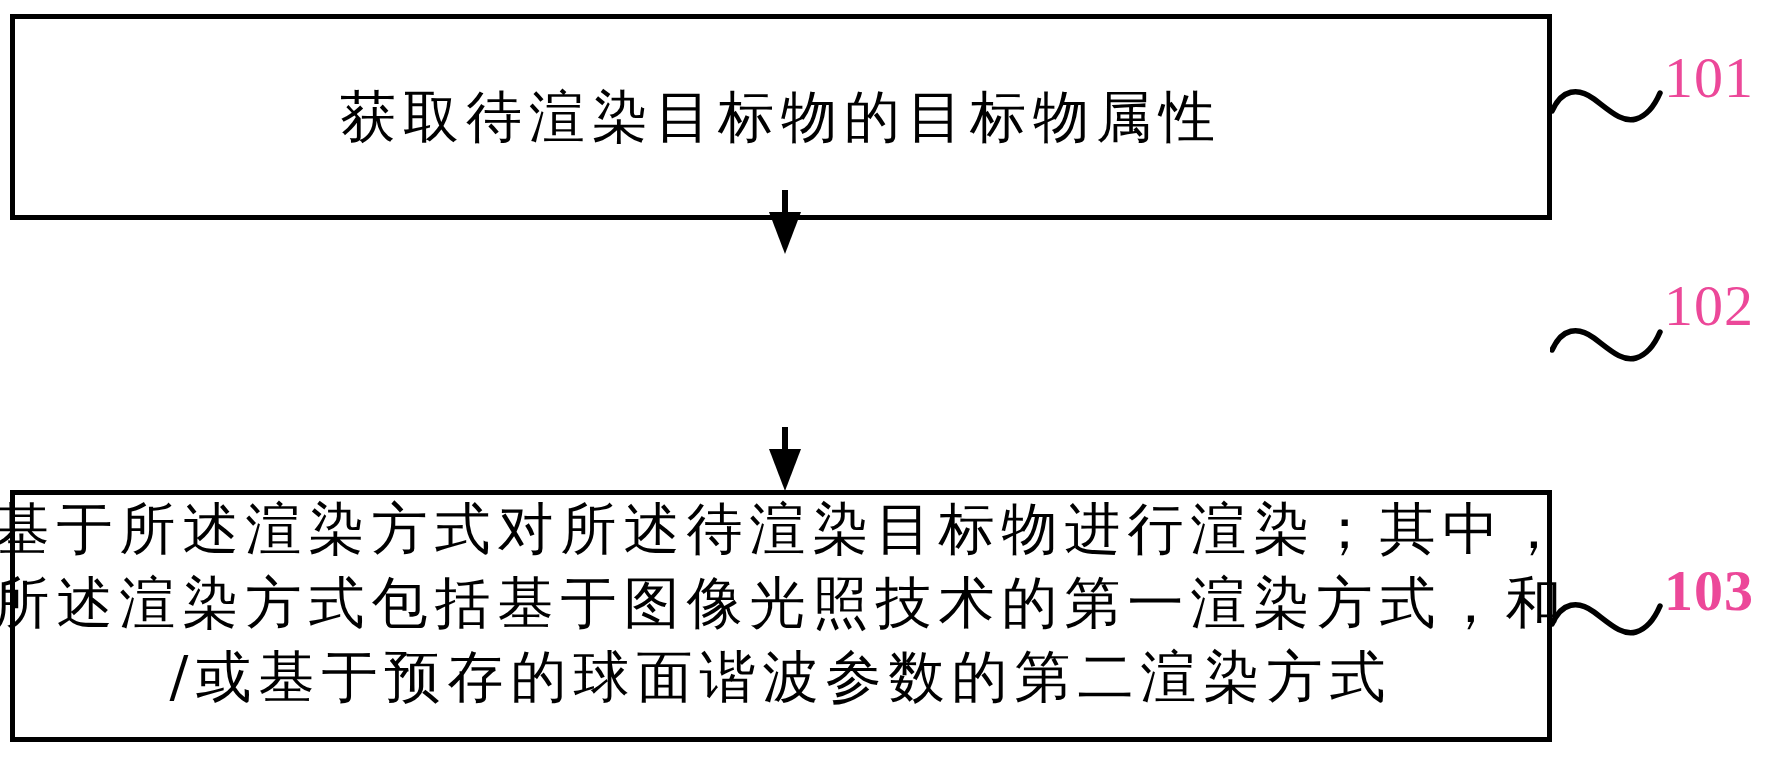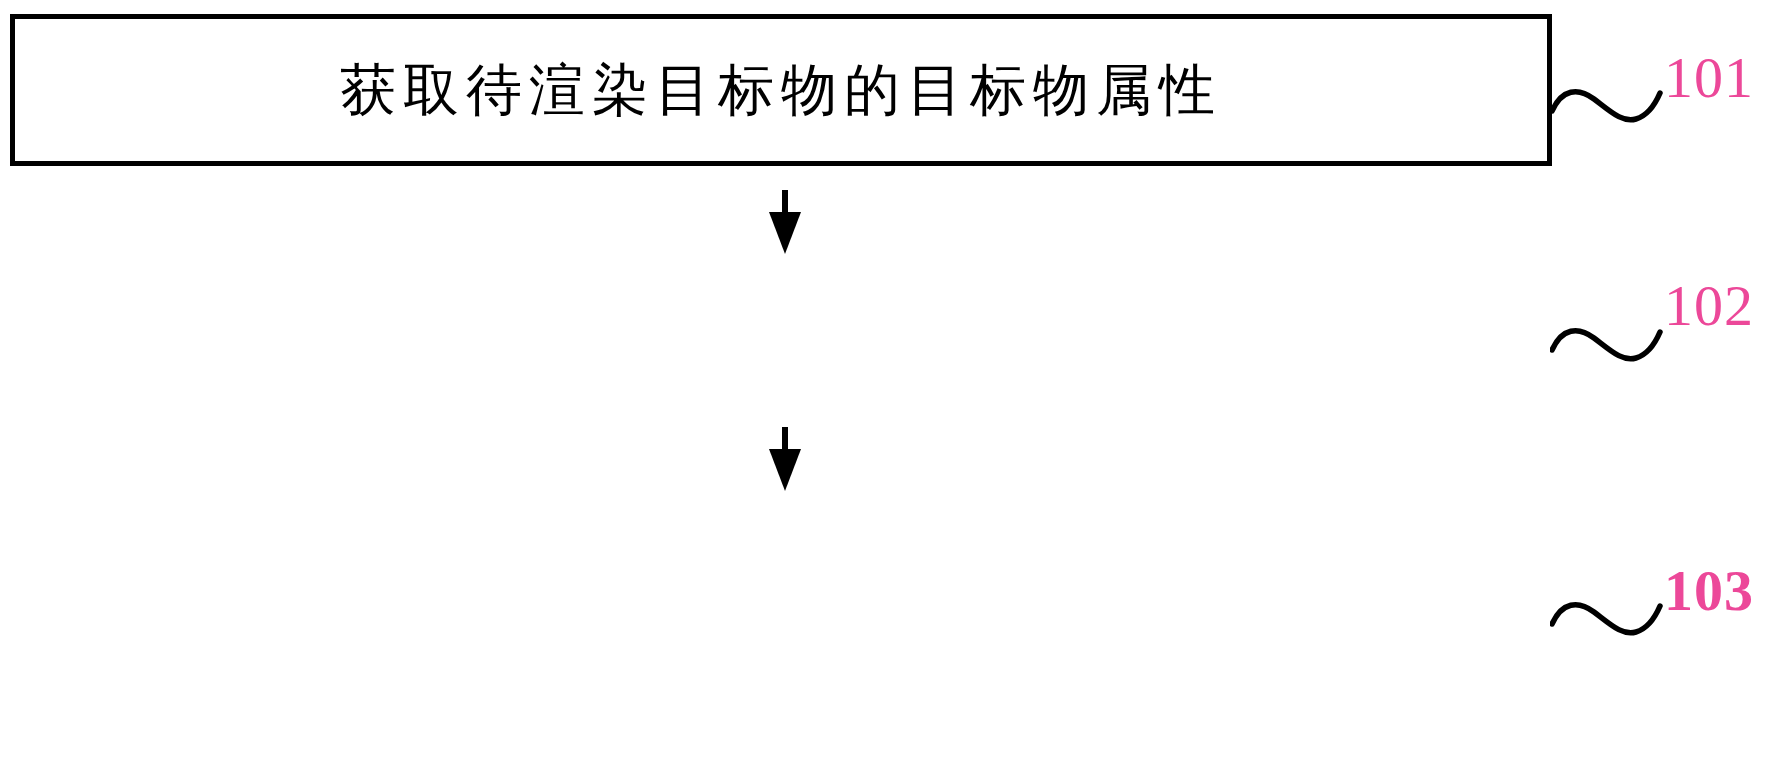--- a/index.html
+++ b/index.html
@@ -18,21 +18,21 @@
     display:flex;flex-direction:column;
     align-items:center;justify-content:center;
     text-align:center;
     color:#000000;
     font-size:56px;
     letter-spacing:7px;
     line-height:74px;
     background:#ffffff;
   }
   .flow-box .line{white-space:nowrap;}
-  .box-1{top:14px;height:152px;}
+  .box-1{top:14px;height:206px;}
   .box-2{top:253px;height:178px;}
   .box-3{top:490px;height:252px;padding-bottom:26px;}
   .arrow{position:absolute;left:764px;width:42px;height:64px;}
   .arrow-1{top:190px;}
   .arrow-2{top:427px;}
   .ref-wave{position:absolute;left:1550px;width:114px;height:48px;}
   .wave-1{top:81px;}
   .wave-2{top:320px;}
   .wave-3{top:594px;}
   .ref-num{
@@ -66,18 +66,23 @@
   <svg class="ref-wave wave-2" viewBox="0 0 114 48">
     <path d="M2,30 C12,8 28,6 44,18 C60,30 72,42 86,38 C96,35 104,26 110,12" fill="none" stroke="#000000" stroke-width="5.5" stroke-linecap="round"></path>
   </svg>
   <div class="ref-num num-2">102</div>
 
   <svg class="arrow arrow-2" viewBox="0 0 42 64">
     <rect x="18" y="0" width="6" height="24" fill="#000000"></rect>
     <polygon points="5,22 37,22 21,64" fill="#000000"></polygon>
   </svg>
 
+  <div class="flow-box box-3">
+    <div class="line">基于所述渲染方式对所述待渲染目标物进行渲染；其中，</div>
+    <div class="line">所述渲染方式包括基于图像光照技术的第一渲染方式，和</div>
+    <div class="line">/或基于预存的球面谐波参数的第二渲染方式</div>
+  </div>
   <svg class="ref-wave wave-3" viewBox="0 0 114 48">
     <path d="M2,30 C12,8 28,6 44,18 C60,30 72,42 86,38 C96,35 104,26 110,12" fill="none" stroke="#000000" stroke-width="5.5" stroke-linecap="round"></path>
   </svg>
   <div class="ref-num num-3">103</div>
 
 </div>
 
 </body></html>

